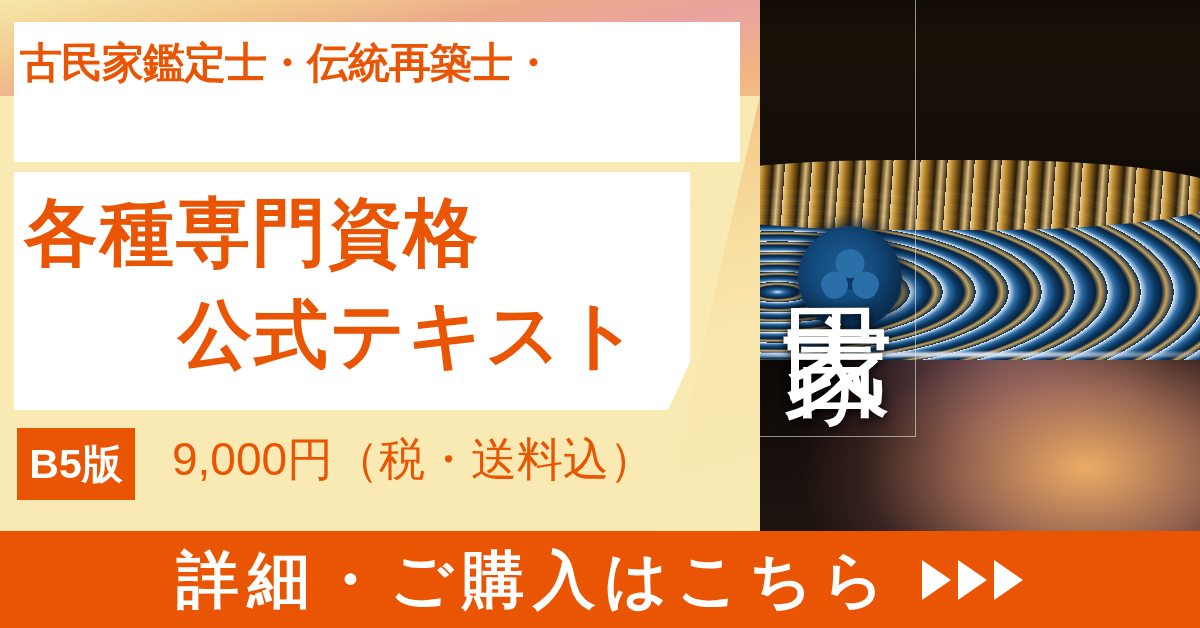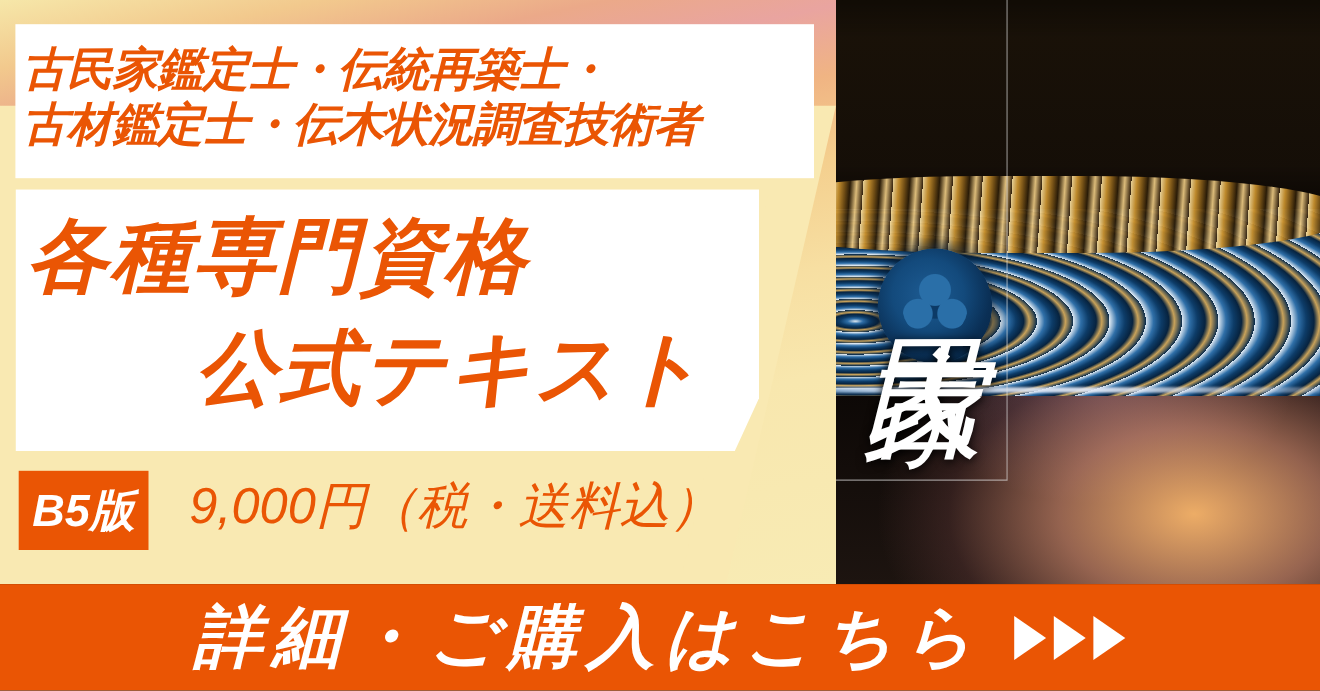--- a/index.html
+++ b/index.html
@@ -1,16 +1,16 @@
 <!DOCTYPE html>
 <html><head>
 <meta charset="utf-8">
 <title>古民家 公式テキスト バナー</title>
 <style>
-  * { margin:0; padding:0; box-sizing:border-box;font-style:italic; }
+  * { margin:0; padding:0; box-sizing:border-box; }
   html,body{
     background:#ffffff;
     font-family:"Liberation Sans","DejaVu Sans",sans-serif;
   }
   #banner{
     position:relative;
     width:1200px;
     height:628px;
     overflow:hidden;
     background:#000;
@@ -281,21 +281,20 @@
   </div>
 
   <div class="bg-left"></div>
   <div class="cream-panel"></div>
   <div class="cream-panel-2"></div>
 
   <div class="white-box" id="box-top"></div>
   <div class="white-box" id="box-main"></div>
 
   <div class="cert-line" id="cert-1">古民家鑑定士・伝統再築士・</div>
-  <div class="cert-line" id="cert-2">古材鑑定士・伝木状況調査技術者</div>
 
   <div class="head-line" id="head-2">公式テキスト</div>
   <div class="head-line" id="head-1">各種専門資格</div>
 
   <div id="badge-b5">
     <span>B5版</span>
   </div>
   <div id="price-text">9,000円（税・送料込）</div>
 
   <div id="cta-bar">

